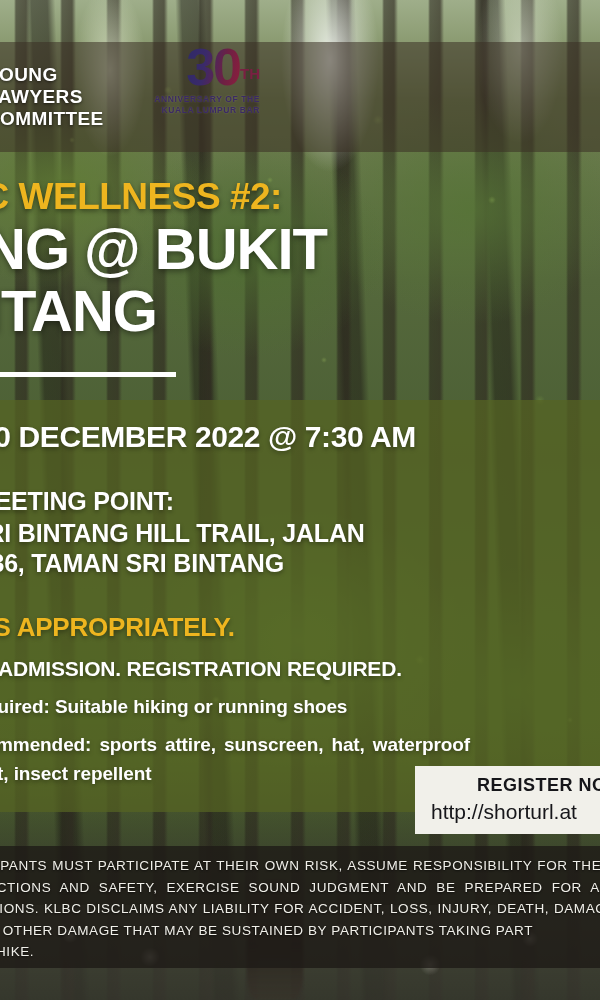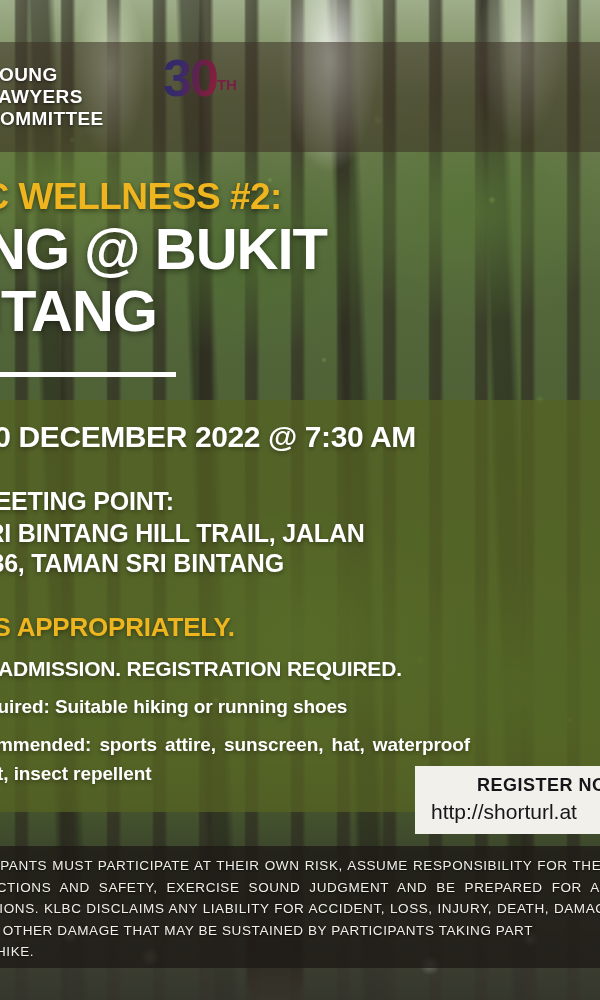--- a/index.html
+++ b/index.html
@@ -112,23 +112,23 @@
     color:#ffffff;
     font-weight:700;
     font-size:19px;
     line-height:22px;
     letter-spacing:.4px;
     text-shadow:0 1px 3px rgba(0,0,0,.55);
   }
   .ylc-logo div { white-space:nowrap; }
 
   .anniv {
-    position:absolute; left:140px; top:11px;
+    position:absolute; left:140px; top:0;
     width:120px; height:100px;
-    text-align:center;
+    text-align:right;
   }
   .anniv-num {
     font-size:52px; font-weight:800; line-height:50px;
     letter-spacing:-2px;
     background:linear-gradient(100deg,#2e2a66 0%, #3a2a6a 35%, #6d2044 70%, #8d1f3c 100%);
     -webkit-background-clip:text; background-clip:text;
     color:transparent;
     display:inline-block;
   }
   .anniv-th {
@@ -269,20 +269,24 @@
 
   <div class="header">
     <div class="ylc-logo">
       <div>YOUNG</div>
       <div>LAWYERS</div>
       <div>COMMITTEE</div>
     </div>
 
     <div class="anniv">
       <span class="anniv-num">30</span><span class="anniv-th">TH</span>
+      <div class="anniv-sub">
+        <div>ANNIVERSARY OF THE</div>
+        <div>KUALA LUMPUR BAR</div>
+      </div>
     </div>
   </div>
 
   <div class="title-block">
     <div class="t-kicker">KLBC WELLNESS #2:</div>
     <div class="t-main">HIKING @ BUKIT</div>
     <div class="t-main line2">BINTANG</div>
     <div class="rule"></div>
   </div>
 

